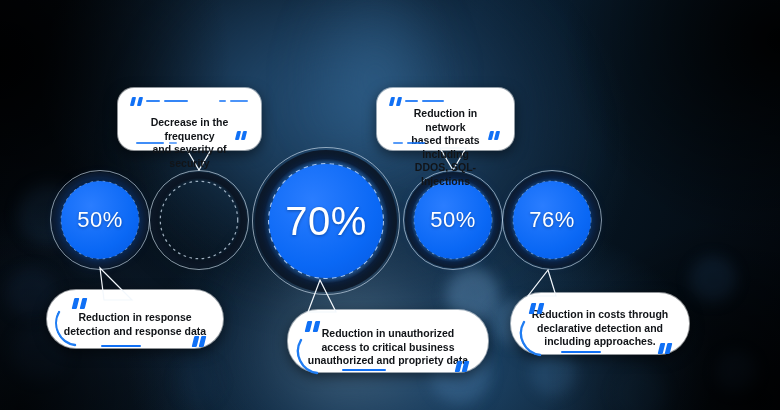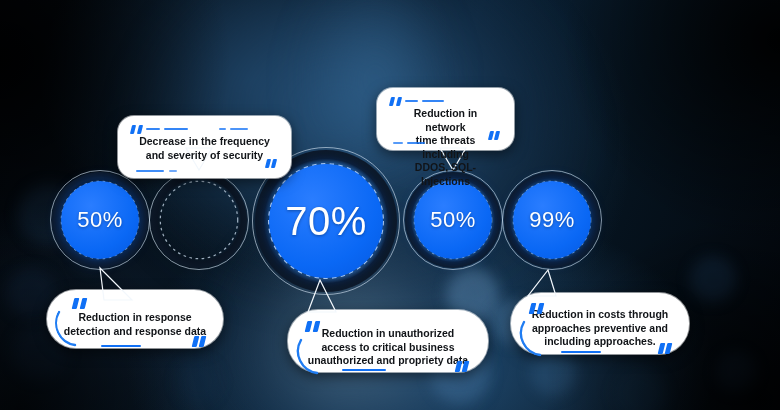--- a/index.html
+++ b/index.html
@@ -205,25 +205,25 @@
     </div>
   </div>
 
   <div class="node small" style="left:502px;top:170px;">
     <div class="ring-outer"></div>
     <div class="ring-dark"></div>
     <svg class="ring-ticks" viewBox="0 0 100 100">
       <circle cx="50" cy="50" r="44" fill="none" stroke="#cfe0f0" stroke-width="1.4" stroke-dasharray="3 4" opacity=".75"></circle>
     </svg>
     <div class="disc">
-      <span>99%</span>
-    </div>
-  </div>
-
-  <div class="callout" style="left:118px;top:88px;width:173px;height:62px;padding-top:17px;margin-top:28px;">
+      <span>76%</span>
+    </div>
+  </div>
+
+  <div class="callout" style="left:118px;top:88px;width:143px;height:62px;padding-top:26px;">
     <div class="qm small" style="left:11px;top:7px;">
         <i></i>
         <i></i>
       </div>
     <div class="dash" style="left:26px;top:10px;width:14px;opacity:.85;"></div>
     <div class="dash" style="left:44px;top:10px;width:24px;opacity:.85;"></div>
     <div class="dash" style="left:99px;top:10px;width:7px;opacity:.75;"></div>
     <div class="dash" style="left:110px;top:10px;width:18px;opacity:.75;"></div>
     <div class="txt">
       <div>Decrease in the frequency</div>
@@ -239,21 +239,21 @@
 
   <div class="callout" style="left:377px;top:88px;width:137px;height:62px;padding-top:17px;">
     <div class="qm small" style="left:11px;top:7px;">
         <i></i>
         <i></i>
       </div>
     <div class="dash" style="left:26px;top:10px;width:13px;opacity:.85;"></div>
     <div class="dash" style="left:43px;top:10px;width:22px;opacity:.85;"></div>
     <div class="txt">
       <div>Reduction in network</div>
-      <div>time threats including</div>
+      <div>based threats including</div>
       <div>DDOS, SQL-Injections</div>
     </div>
     <div class="dash" style="left:14px;top:52px;width:10px;opacity:.7;"></div>
     <div class="dash" style="left:28px;top:52px;width:18px;opacity:.8;"></div>
     <div class="qm small" style="right:13px;bottom:8px;">
         <i></i>
         <i></i>
       </div>
   </div>
 
@@ -299,21 +299,21 @@
   <div class="callout round" style="left:511px;top:293px;width:178px;height:61px;padding-top:13px;">
     <svg class="arc" style="left:4px;top:10px;width:50px;height:50px;" viewBox="0 0 50 50">
       <path d="M5 15 A22 22 0 0 0 21 48" fill="none" stroke="#1f7cf2" stroke-width="2.4" stroke-linecap="round"></path>
     </svg>
     <div class="qm" style="left:17px;top:8px;">
         <i></i>
         <i></i>
       </div>
     <div class="txt">
       <div>Reduction in costs through</div>
-      <div>approaches preventive and</div>
+      <div>declarative detection and</div>
       <div>including approaches.</div>
     </div>
     <div class="dash" style="left:48px;top:56px;width:40px;"></div>
     <div class="qm" style="right:16px;bottom:-2px;">
         <i></i>
         <i></i>
       </div>
   </div>
 
 </div>

